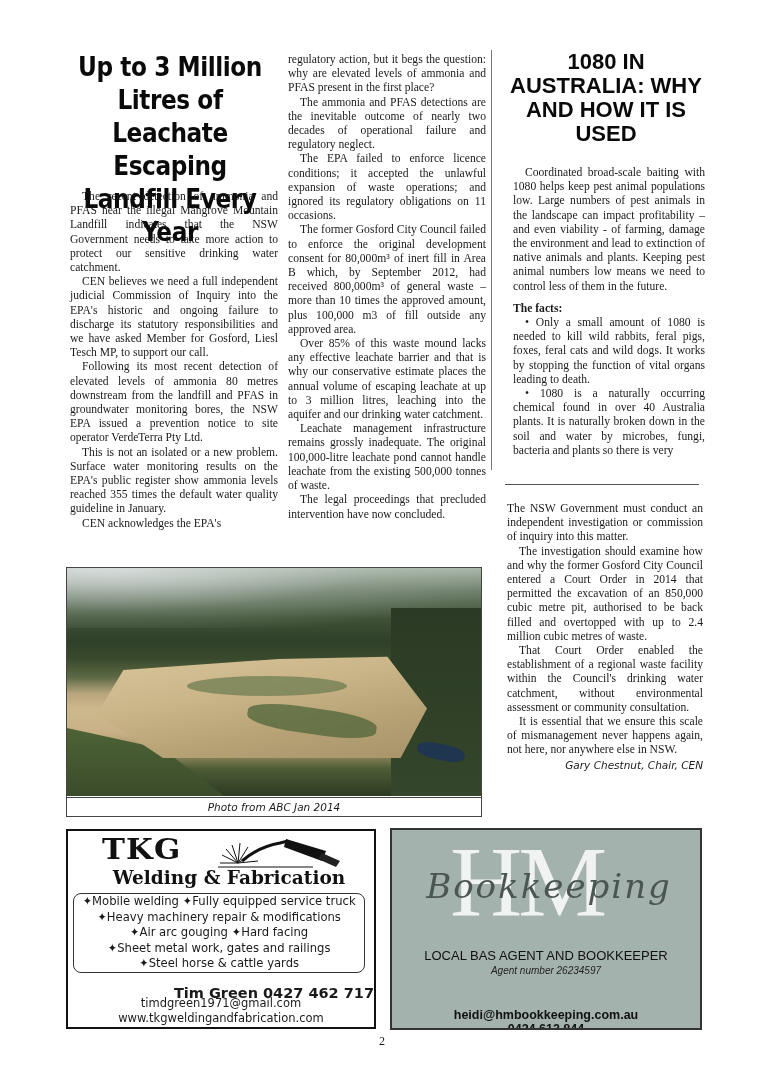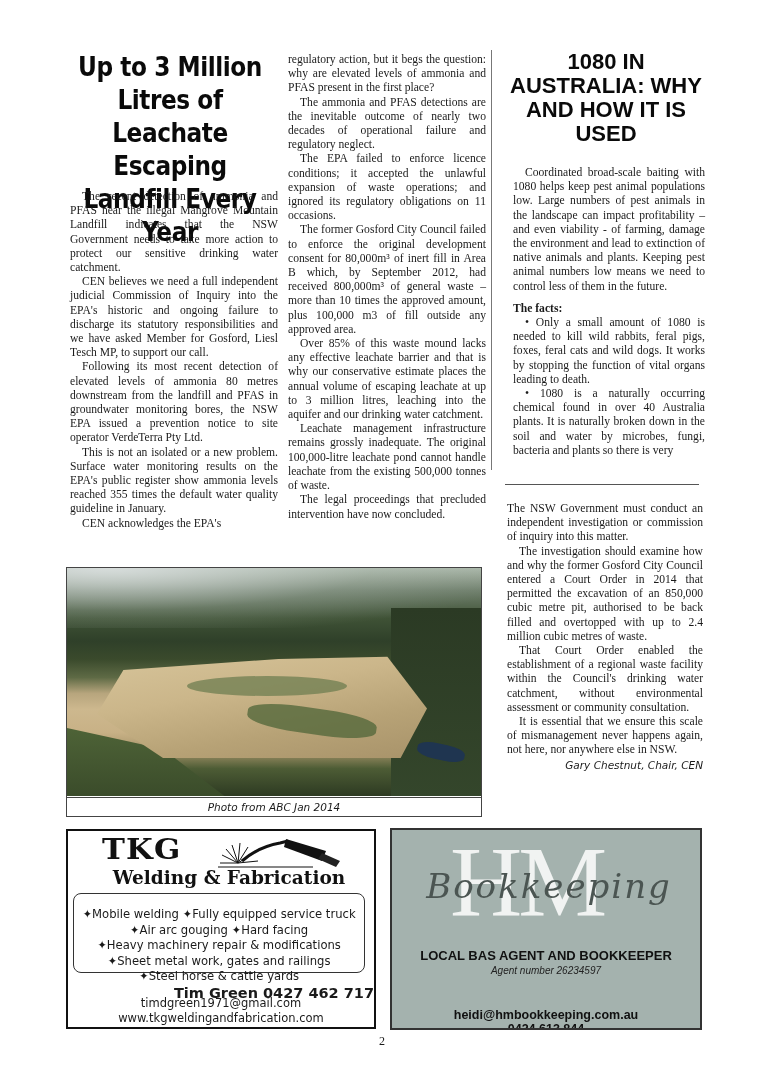--- a/index.html
+++ b/index.html
@@ -62,40 +62,40 @@
   
   #ad-tkg {
     left: 66px; top: 829px; width: 306px; height: 196px; border: 2px solid #111; background: #fff;
     font-family: "DejaVu Sans", sans-serif;
   }
   #tkg-logo { position:absolute; left: 34px; top: 2px; font-family: "DejaVu Serif", serif; font-weight: 900; font-size: 28px; letter-spacing: 1px; color:#111; transform: scaleX(1.1); transform-origin: left top; }
   #tkg-torch { position:absolute; left: 150px; top: 6px; width: 130px; height: 34px; }
   #tkg-sub { position:absolute; left: 0; top: 36px; width: 100%; text-align:center; font-family: "DejaVu Serif", serif; font-weight: 900; font-size: 18.5px; color:#111;margin-left:8px; }
   #tkg-services {
     position:absolute; left: 5px; top: 62px; width: 292px; height: 80px; border: 1px solid #333; border-radius: 8px;
-    text-align: center; font-size: 11.6px; line-height: 15.6px; padding-top: 13px; box-sizing: border-box;
+    text-align: center; font-size: 11.6px; line-height: 15.6px; padding-top: 0; box-sizing: border-box;
   }
   #tkg-services div { white-space: nowrap; }
   #tkg-name { position:absolute; left:0; top: 146px; width:100%; text-align:right; font-weight: bold; font-size: 14.5px; margin-top: 8px; }
   #tkg-email { position:absolute; left:0; top: 165px; width:100%; text-align:center; font-size: 11.5px; }
   #tkg-web { position:absolute; left:0; top: 180px; width:100%; text-align:center; font-size: 11.5px; }
   
   #ad-hm {
     left: 390px; top: 828px; width: 308px; height: 198px; border: 2px solid #333; background: #a4b2ae;
     font-family: "Liberation Sans", "DejaVu Sans", sans-serif; overflow: hidden;
   }
   #hm-mono {
     position:absolute; left: 58px; top: 2px; width: 190px; 
     font-family: "Liberation Serif", serif; font-size: 100px; line-height: 100px; color: #f1f3f2; letter-spacing: -4px;
   }
   #hm-script {
     position:absolute; left: 32px; top: 36px; width: 250px; text-align:center;
     font-family: "DejaVu Serif", serif; font-style: italic; font-size: 34px; color: #4b5552; letter-spacing: 2px;
   }
-  #hm-title { position:absolute; left:0; top: 118px; width:100%; text-align:center; font-weight:bold; font-size: 13px; color:#111; }
+  #hm-title { position:absolute; left:0; top: 118px; width:100%; text-align:center; font-weight:normal; font-size: 13px; color:#111; }
   #hm-agent { position:absolute; left:0; top: 135px; width:100%; text-align:center; font-style: italic; font-size: 10px; color:#222; }
   #hm-phone { position:absolute; left:0; top: 160px; width:100%; text-align:center; font-weight:bold; font-size: 12.5px; color:#111;margin-top:32px; }
   #hm-email { position:absolute; left:0; top: 178px; width:100%; text-align:center; font-weight:bold; font-size: 12.5px; color:#111; }
   #page-num { left: 372px; top: 1034px; width: 20px; text-align: center; font-size: 12px; }
 </style>
 </head>
 <body>
 
 <h1 id="hl-left" class="abs headline">Up to 3 Million Litres of Leachate Escaping Landfill Every Year</h1>
 
@@ -165,22 +165,22 @@
         <line x1="20" y1="26" x2="40" y2="24"></line>
     </g>
     <line x1="0" y1="30" x2="95" y2="30" stroke="#111" stroke-width="1.2"></line>
     <path d="M24 24 Q40 10 62 6 L70 4" stroke="#111" stroke-width="3" fill="none"></path>
     <path d="M68 2 L108 14 L104 24 L66 10 Z" fill="#111"></path>
     <path d="M104 16 L122 24 L118 30 L100 22 Z" fill="#222"></path>
   </svg>
   <div id="tkg-sub">Welding &amp; Fabrication</div>
   <div id="tkg-services">
     <div>✦Mobile welding ✦Fully equipped service truck</div>
+    <div>✦Heavy machinery repair &amp; modifications</div>
     <div>✦Air arc gouging  ✦Hard facing</div>
-    <div>✦Heavy machinery repair &amp; modifications</div>
     <div>✦Sheet metal work, gates and railings</div>
     <div>✦Steel horse &amp; cattle yards</div>
   </div>
   <div id="tkg-name">Tim Green  0427 462 717</div>
   <div id="tkg-email">timdgreen1971@gmail.com</div>
   <div id="tkg-web">www.tkgweldingandfabrication.com</div>
 </div>
 
 <div id="ad-hm" class="abs">
   <div id="hm-mono">HM</div>

